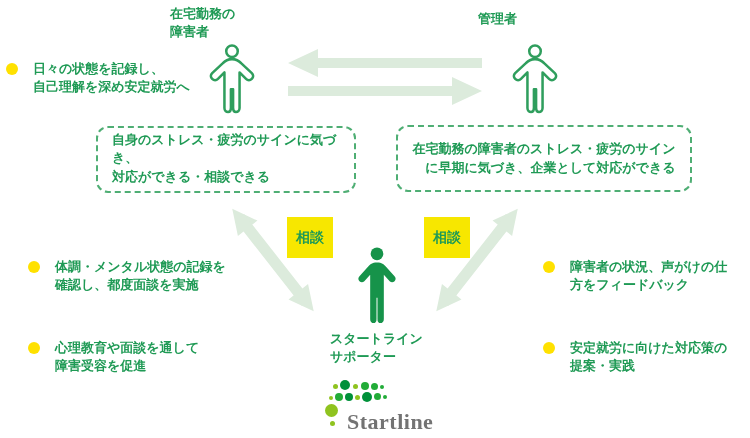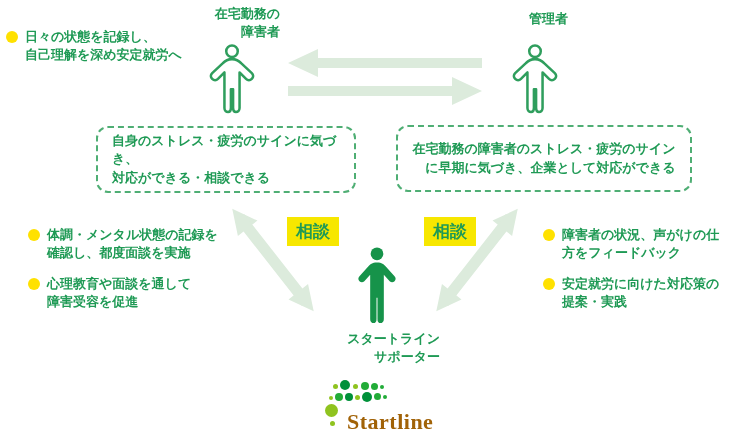--- a/index.html
+++ b/index.html
@@ -2,44 +2,44 @@
 <html><head>
 <meta charset="utf-8">
 <style>
   * { margin:0; padding:0; box-sizing:border-box; }
   body { background:#fff; font-family:"DejaVu Sans","Liberation Sans",sans-serif; }
   .canvas { position:relative; width:750px; height:438px; background:#ffffff; overflow:hidden; }
 
   .gtxt { color:#1f9a55; font-weight:bold; font-size:13px; line-height:1.42; }
   .txt  { white-space:pre-line; }
 
-  .actor-title { position:absolute; text-align:right; }
+  .actor-title { position:absolute; text-align:left; }
 
   .bullet-list { position:absolute; display:flex; flex-direction:column; gap:12px; }
-  .bullet { display:flex; gap:7px; align-items:flex-start; }
+  .bullet { display:flex; gap:15px; align-items:flex-start;margin-top:32px; }
   .dot { width:12px; height:12px; border-radius:50%; background:#ffe100; flex:none; margin-top:3px; }
 
   .goal-box { position:absolute; border:2px dashed #4fae74; border-radius:12px;
               display:flex; align-items:center; justify-content:center; padding:8px 14px;
               background:#fff; }
 
   .consult { position:absolute; background:#f7e700; color:#1f9a55; font-weight:bold;
-             font-size:17px; padding:3px 9px; line-height:1.35; }
+             font-size:14px; padding:11px 9px; line-height:1.35; }
 
   .arrow-svg { position:absolute; }
   .arrow-fill { fill:#dcebdc; }
 
   .person-outline { fill:none; stroke:#2f9e5d; stroke-width:3.5; stroke-linejoin:round; }
   .person-fill { fill:#16934a; }
 
   .logo { position:absolute; left:320px; top:376px; width:130px; height:60px; }
   .logo b { position:absolute; border-radius:50%; }
   .lime { background:#8fc31f; } .grn { background:#22ac38; } .dkg { background:#00913a; }
   .logo-text { position:absolute; left:27px; top:33px; font-family:"Liberation Serif","DejaVu Serif",serif;
-               font-weight:bold; font-size:22px; color:#a16207; letter-spacing:0.5px; }
+               font-weight:bold; font-size:22px; color:#737373; letter-spacing:0.5px; }
 </style>
 </head>
 <body>
 
 <div class="canvas">
 
   <div class="actor-title gtxt txt" style="left:170px; top:5px; width:110px;">在宅勤務の
 障害者</div>
   <svg class="arrow-svg" style="left:205px; top:42px;" width="54" height="76" viewBox="0 0 75 100">
     <circle class="person-outline" cx="37.5" cy="10" r="8"></circle>
@@ -59,21 +59,21 @@
     <circle class="person-outline" cx="37.5" cy="10" r="8"></circle>
     <path class="person-outline" d="M37.5 21 C31 21 28 23 24.5 27 L10 40.5 C7.5 43 7.5 46 10 48.5 C12.5 51 15.5 51 18 48.5 L27 39.5 L27 89 C27 92.5 29.5 94.5 32 94.5 C34.5 94.5 36 92.5 36 89 L36 63 L39 63 L39 89 C39 92.5 40.5 94.5 43 94.5 C45.5 94.5 48 92.5 48 89 L48 39.5 L57 48.5 C59.5 51 62.5 51 65 48.5 C67.5 46 67.5 43 65 40.5 L50.5 27 C47 23 44 21 37.5 21 Z"></path>
   </svg>
 
 
   <svg class="arrow-svg" style="left:285px; top:48px;" width="200" height="58" viewBox="0 0 200 58">
     <polygon class="arrow-fill" points="3,15 33,1 33,10 197,10 197,20 33,20 33,29"></polygon>
     <polygon class="arrow-fill" points="197,43 167,29 167,38 3,38 3,48 167,48 167,57"></polygon>
   </svg>
 
-  <div class="goal-box" style="left:96px; top:126px; width:260px; height:67px;">
+  <div class="goal-box" style="left:96px; top:126px; width:260px; height:67px;font-family:Liberation Mono, monospace;">
     <span class="gtxt txt">自身のストレス・疲労のサインに気づき、
 対応ができる・相談できる</span>
   </div>
   <div class="goal-box" style="left:396px; top:125px; width:296px; height:67px;text-align:right;">
     <span class="gtxt txt">在宅勤務の障害者のストレス・疲労のサイン
 に早期に気づき、企業として対応ができる</span>
   </div>
 
   <svg class="arrow-svg" style="left:215px; top:194px;" width="115" height="132" viewBox="0 0 120 135">
     <polygon class="arrow-fill" points="18,14 44.3,26.4 38.4,31 99.3,108.6 90.7,115.4 29.8,37.8 23.9,42.4"></polygon>

